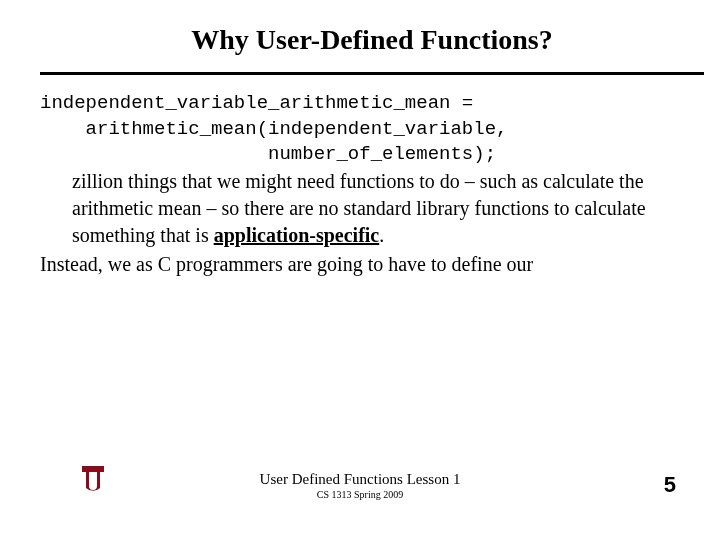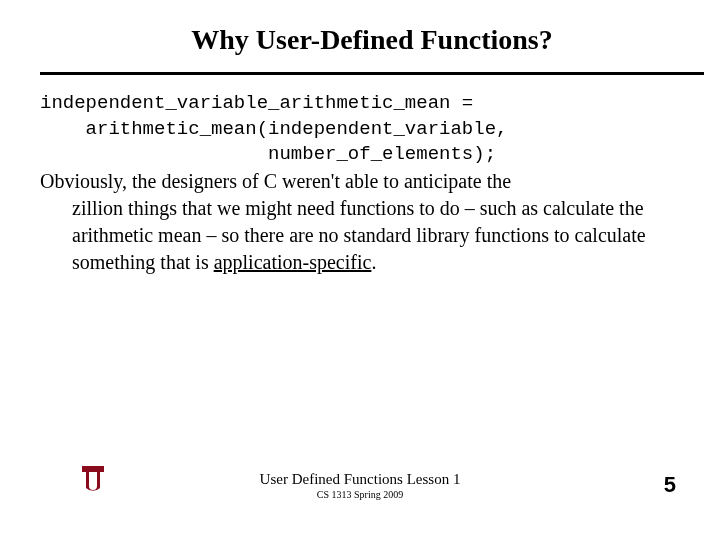--- a/index.html
+++ b/index.html
@@ -4,21 +4,21 @@
 <style>
   * { margin: 0; padding: 0; box-sizing: border-box; }
   html, body { width: 720px; height: 540px; background: #fff; font-family: "Times New Roman", Times, serif; color: #000; }
   .slide { position: relative; width: 720px; height: 524px; padding: 24px 16px 0 40px; }
   .title { font-size: 28px; font-weight: bold; text-align: center; padding-bottom: 10px; margin-bottom: 6px; }
   .title-rule { height: 3px; background: #000; margin: 0 0 16px 0; }
   .code { font-family: "Courier New", Courier, monospace; font-size: 19px; white-space: pre; line-height: 1.35; }
   .body { font-size: 20px; line-height: 1.35; }
   .body p { margin-bottom: 2px; }
   .indent { padding-left: 32px; display: block; }
-  .app-spec { text-decoration: underline; font-weight: normal; }
+  .app-spec { text-decoration: underline; font-weight: bold; }
   .footer { position: absolute; left: 0; right: 0; bottom: 18px; height: 48px; }
   .logo { position: absolute; left: 78px; bottom: 4px; }
   .logo path { fill: #8a0b1c; }
   .footer-text { position: absolute; left: 0; right: 0; bottom: 6px; text-align: center; font-size: 15px; line-height: 1.15; }
   .footer-text .sub { font-size: 10px; display: block; }
   .page-num { position: absolute; right: 44px; bottom: 8px; font-family: Arial, Helvetica, sans-serif; font-size: 22px; font-weight: bold; }
 </style>
 </head>
 <body>
 
@@ -26,26 +26,26 @@
 
   <div class="title">Why User-Defined Functions?</div>
   <div class="title-rule"></div>
 
   <div class="code"><span>independent_variable_arithmetic_mean =</span>
 <span>    arithmetic_mean(independent_variable,</span>
 <span>                    number_of_elements);</span></div>
 
   <div class="body">
     <p>
-      <span>Obviously, the designers of C weren't able to anticipate the</span>
       <span class="indent">
         <span>zillion things that we might need functions to do – such as calculate the arithmetic mean – so there are no standard library functions to calculate something that is </span><span class="app-spec">application-specific</span><span>.</span>
       </span>
     </p>
     <p>
+      <span>Instead, we as C programmers are going to have to define our</span>
     </p>
   </div>
 
   <div class="footer">
     <div class="logo">
       <svg width="30" height="36" viewBox="0 0 30 36">
         <path d="M4 4 h22 v6 h-4 v16 a10 10 0 0 1 -14 0 v-16 h-4 z M11 10 v14 a4 4 0 0 0 8 0 v-14 z"></path>
       </svg>
     </div>
     <div class="footer-text">

